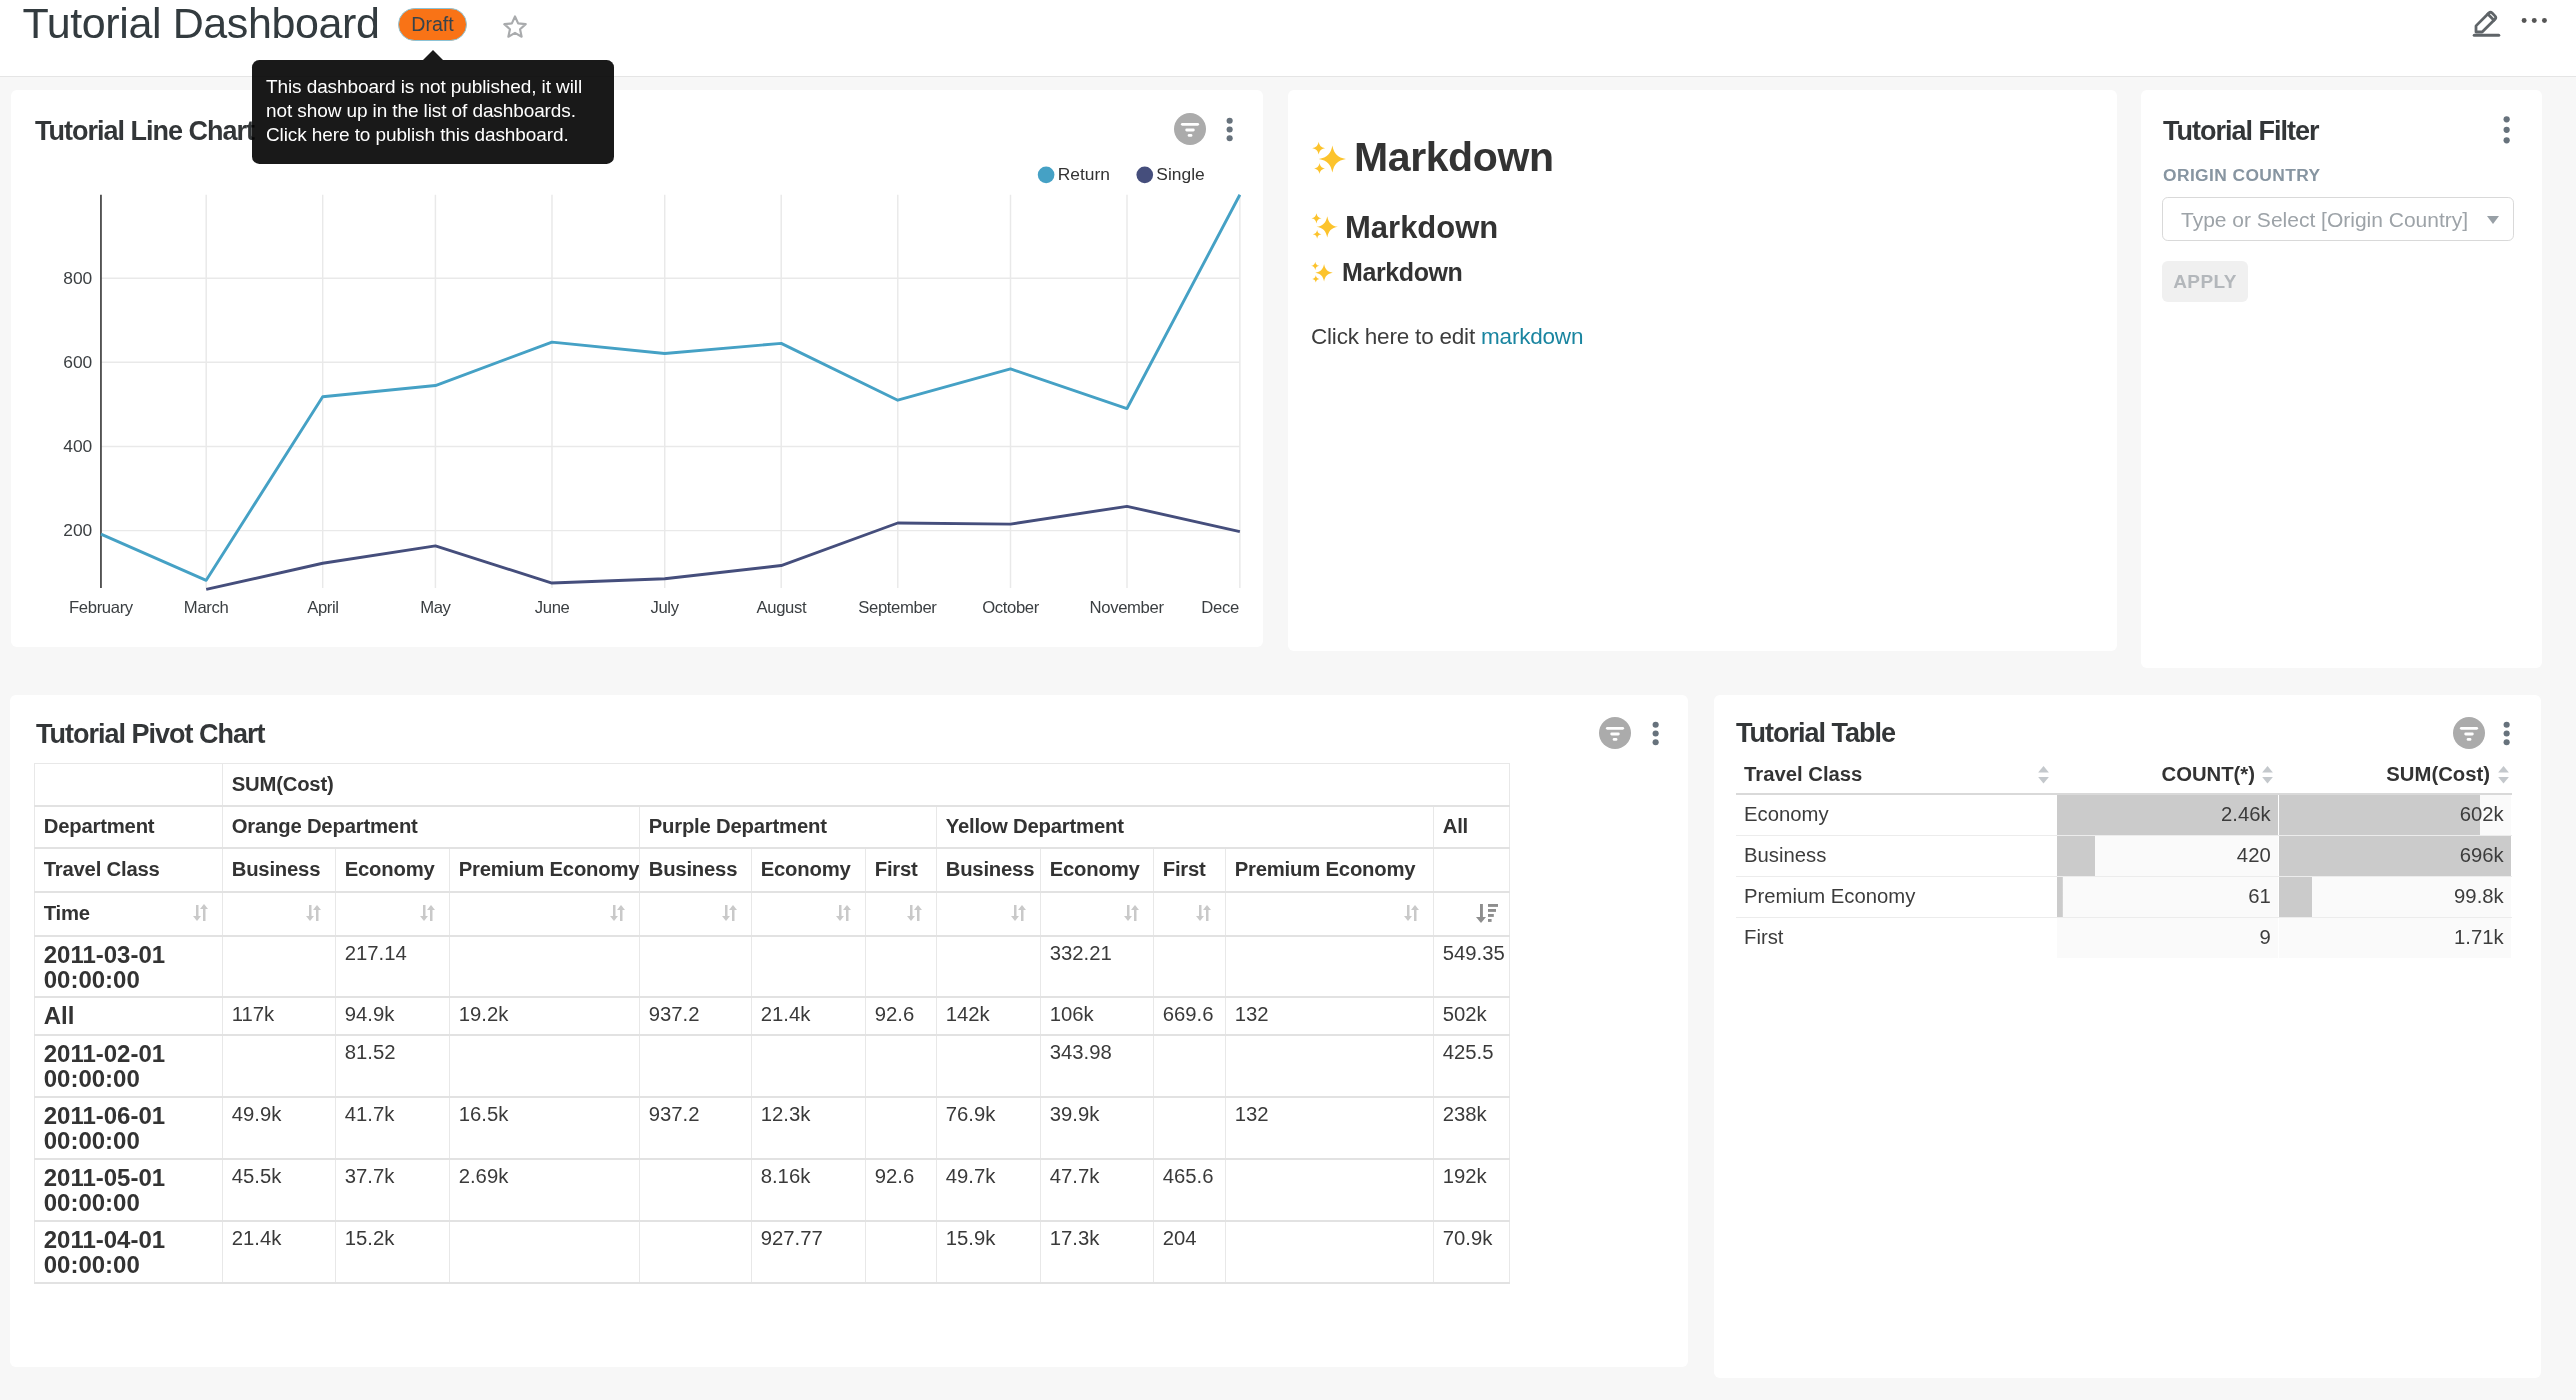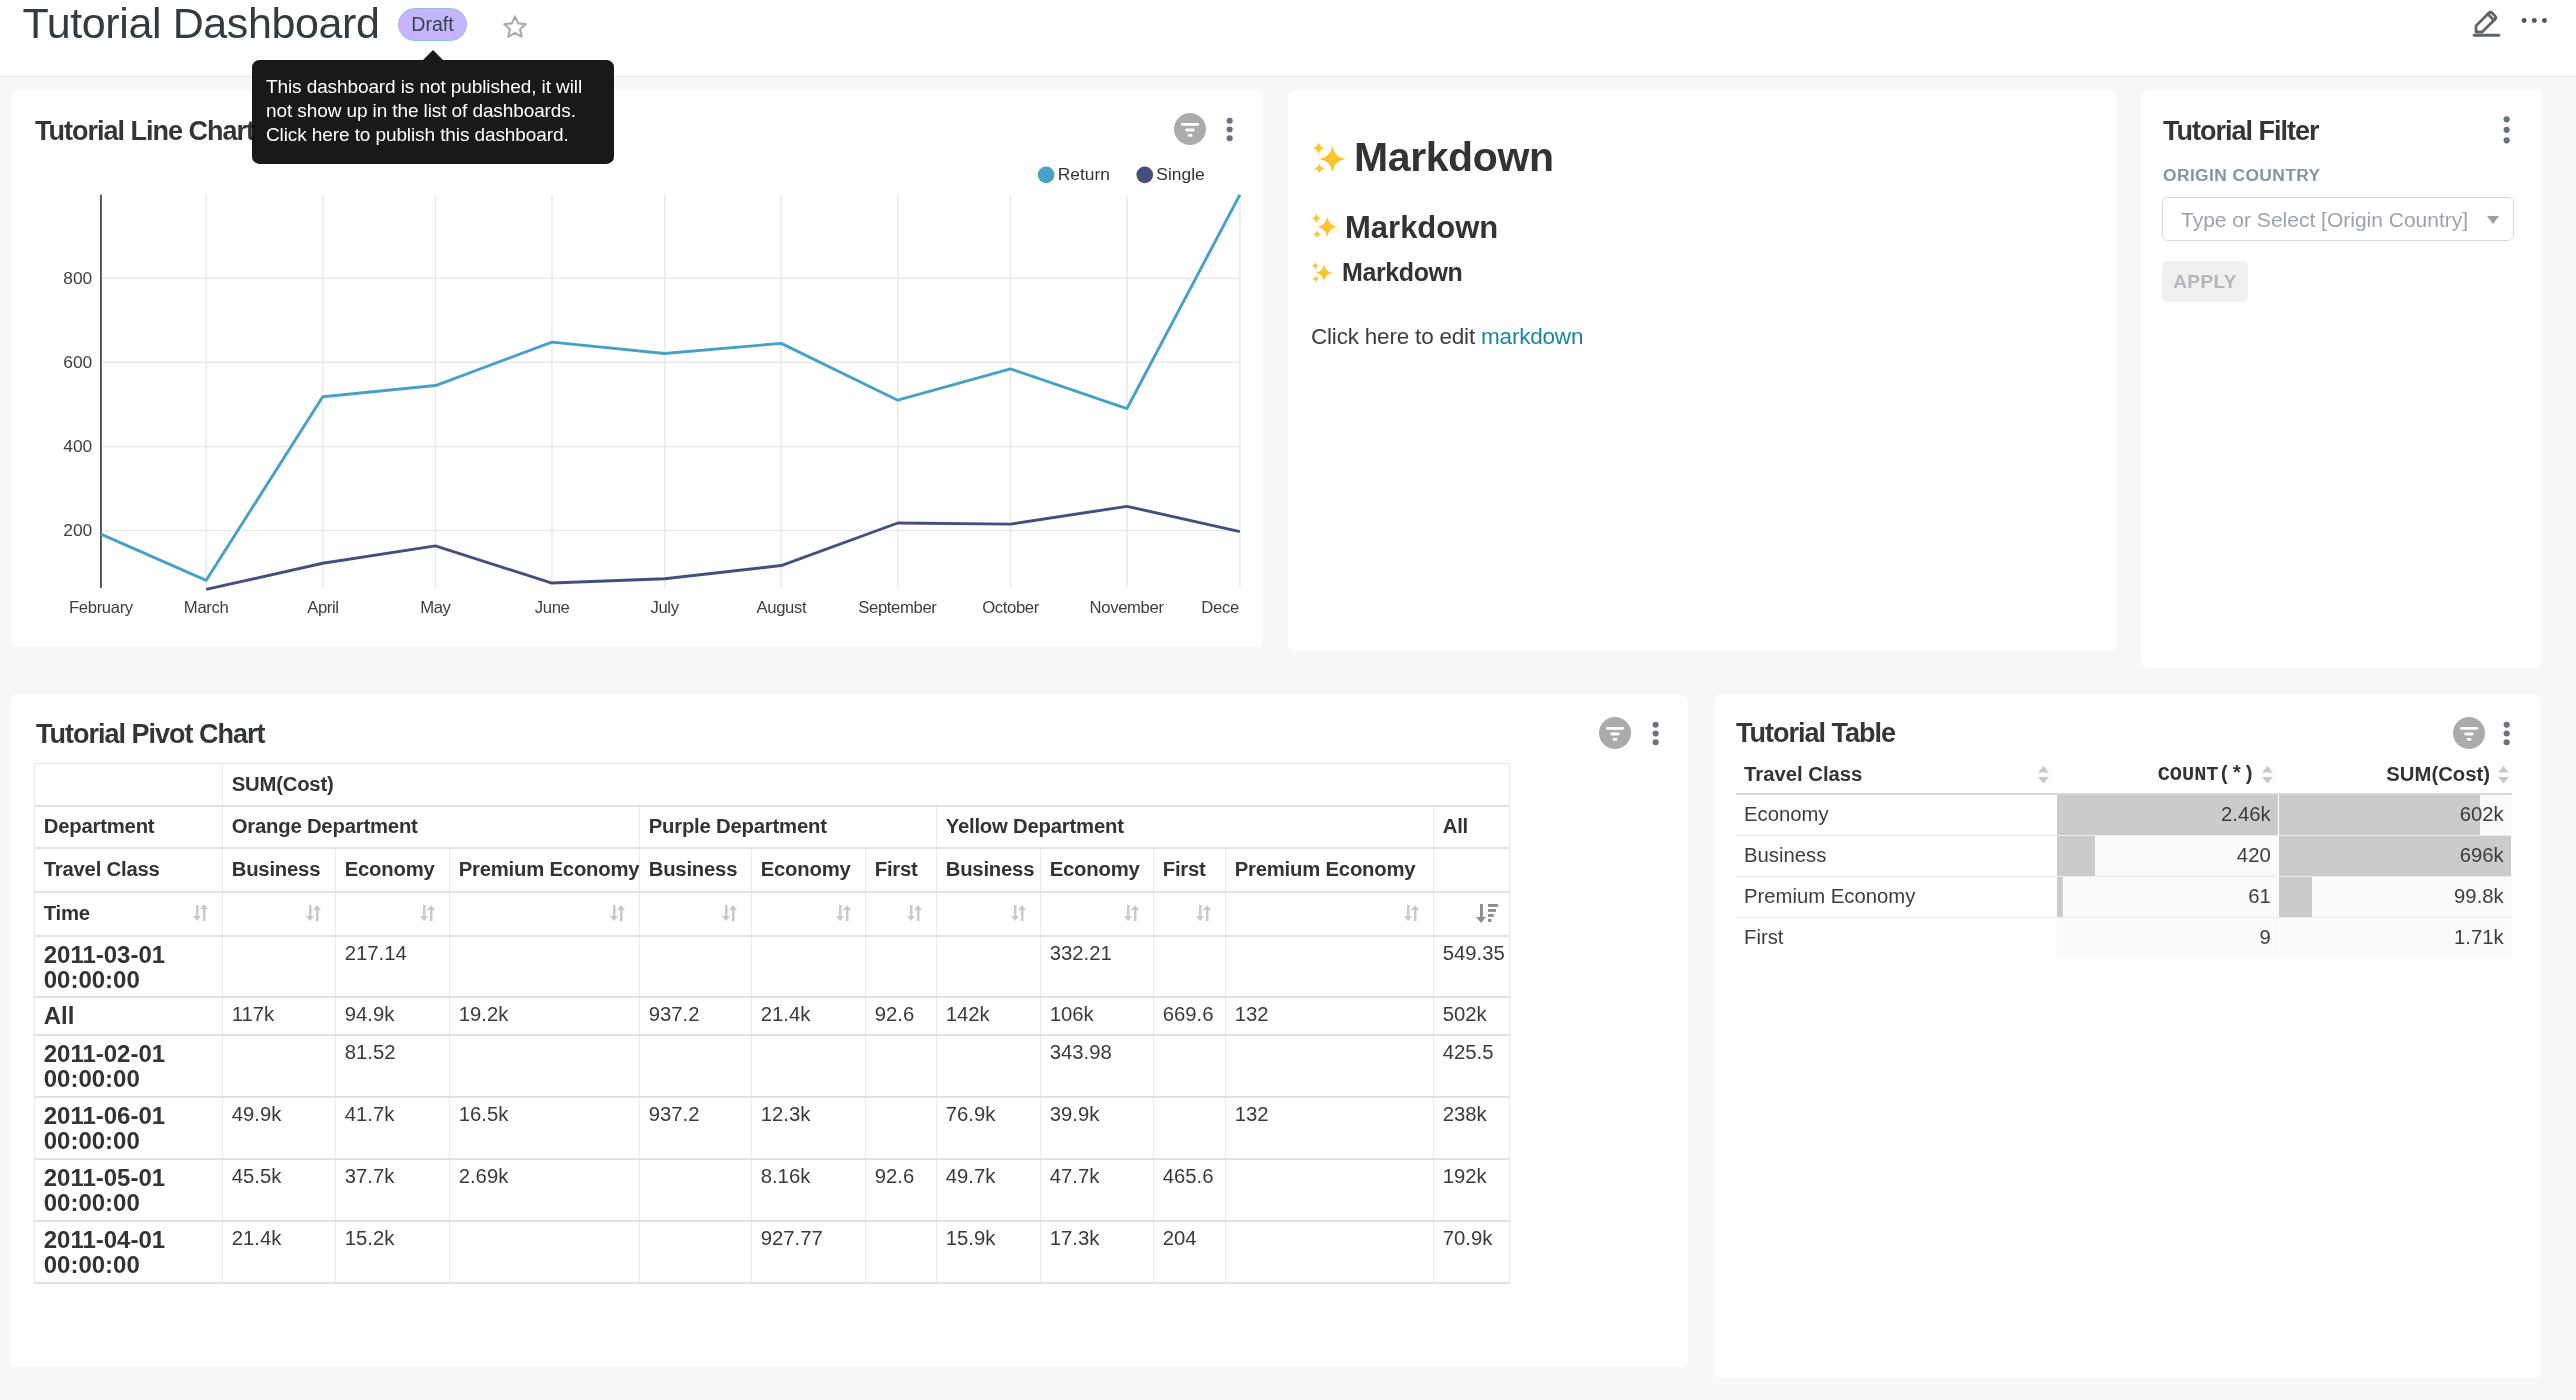--- a/index.html
+++ b/index.html
@@ -32,21 +32,21 @@
   .tlab{position:absolute;left:8px;top:0;line-height:38px;}
   .tc1{position:absolute;left:321px;top:0;width:221px;height:100%;background-color:#fafafa;}
   .tc2{position:absolute;left:543px;top:0;width:232px;height:100%;background-color:#fafafa;}
   .tnum{position:absolute;right:7.3px;top:0;line-height:38px;}
 </style>
 </head>
 <body>
 
 <div class="abs" style="left:0;top:0;width:2576px;height:76px;background:#fff;border-bottom:1.5px solid #e5e5e5;"></div>
 <div class="abs" style="left:22.5px;top:-0.7px;font-size:43px;font-weight:500;color:#333b3f;letter-spacing:-0.4px;">Tutorial Dashboard</div>
-<div class="abs" style="left:398px;top:8px;width:67px;height:30.5px;background:#c4b5fd;border:1.8px solid #8cc3d6;border-radius:17.4px;text-align:center;line-height:30.5px;font-size:19.6px;color:#36434c;">Draft</div>
+<div class="abs" style="left:398px;top:8px;width:67px;height:30.5px;background:#f97316;border:1.8px solid #8cc3d6;border-radius:17.4px;text-align:center;line-height:30.5px;font-size:19.6px;color:#36434c;">Draft</div>
 <svg class="abs" style="left:499px;top:11.6px;" width="32" height="30.5" viewBox="0 0 24 24" fill="none" stroke="#a9abad" stroke-width="1.7" stroke-linejoin="round">
     <path d="M12 3.5l2.47 5.46 5.95.62-4.44 4.01 1.24 5.85L12 16.45l-5.22 2.99 1.24-5.85-4.44-4.01 5.95-.62z"></path>
   </svg>
 <svg class="abs" style="left:2469px;top:3.6px;" width="35" height="35" viewBox="0 0 24 24" fill="none" stroke="#5f6468" stroke-width="1.9" stroke-linejoin="round" stroke-linecap="round">
     <path d="M12.9 6.9l4.2 4.2"></path>
     <path d="M4.8 15l8.8-8.8a1.6 1.6 0 0 1 2.26 0l1.94 1.94a1.6 1.6 0 0 1 0 2.26L9 19.2H4.8z"></path>
     <path d="M3.6 21.4h16.8" stroke-width="2.1"></path>
   </svg>
 <svg class="abs" style="left:2519px;top:15.2px;" width="32" height="11.6" viewBox="0 0 44 16">
     <circle cx="7" cy="7.5" r="3.4" fill="#555"></circle>
@@ -347,21 +347,21 @@
   </svg>
 <svg class="abs" style="left:2503px;top:721px;" width="7.3" height="25" viewBox="0 0 10 34">
     <circle cx="5" cy="5" r="4.2" fill="#67727c"></circle>
     <circle cx="5" cy="17" r="4.2" fill="#67727c"></circle>
     <circle cx="5" cy="29" r="4.2" fill="#67727c"></circle>
   </svg>
 <div class="abs" style="left:1744px;top:763px;font-size:20.3px;font-weight:700;color:#333;">Travel Class</div>
 <svg class="abs" width="14.5" height="19" style="left:2037px;top:766px;" viewBox="0 0 20 26">
     <use href="#ud"></use>
   </svg>
-<div class="abs" style="left:2149px;top:763px;width:106px;text-align:right;font-size:20.3px;font-weight:700;color:#333;font-family:Liberation Mono, monospace;">COUNT(*)</div>
+<div class="abs" style="left:2149px;top:763px;width:106px;text-align:right;font-size:20.3px;font-weight:700;color:#333;">COUNT(*)</div>
 <svg class="abs" width="14.5" height="19" style="left:2261px;top:766px;" viewBox="0 0 20 26">
     <use href="#ud"></use>
   </svg>
 <div class="abs" style="left:2380px;top:763px;width:110px;text-align:right;font-size:20.3px;font-weight:700;color:#333;">SUM(Cost)</div>
 <svg class="abs" width="14.5" height="19" style="left:2497px;top:766px;" viewBox="0 0 20 26">
     <use href="#ud"></use>
   </svg>
 <svg class="abs" style="left:0;top:0;" width="7.3" height="7.3" viewBox="0 0 10 10">
     <defs>
       <g id="ud">

